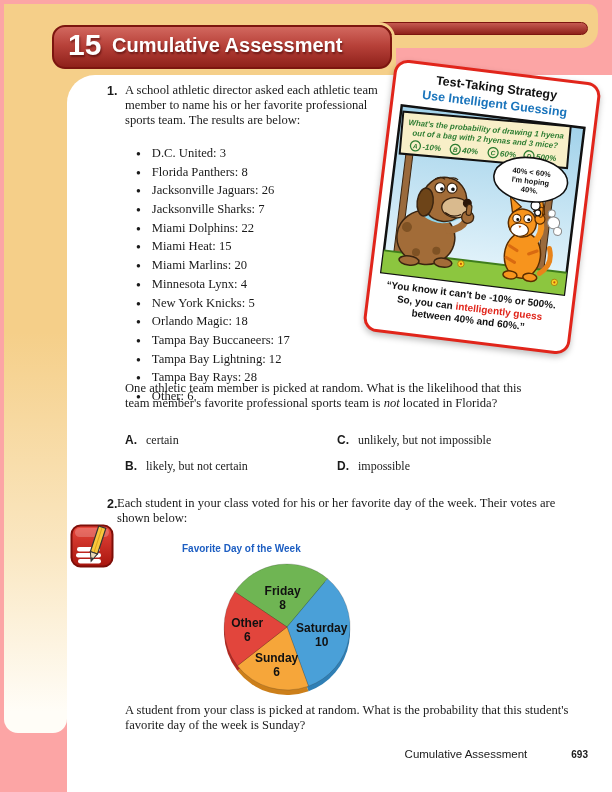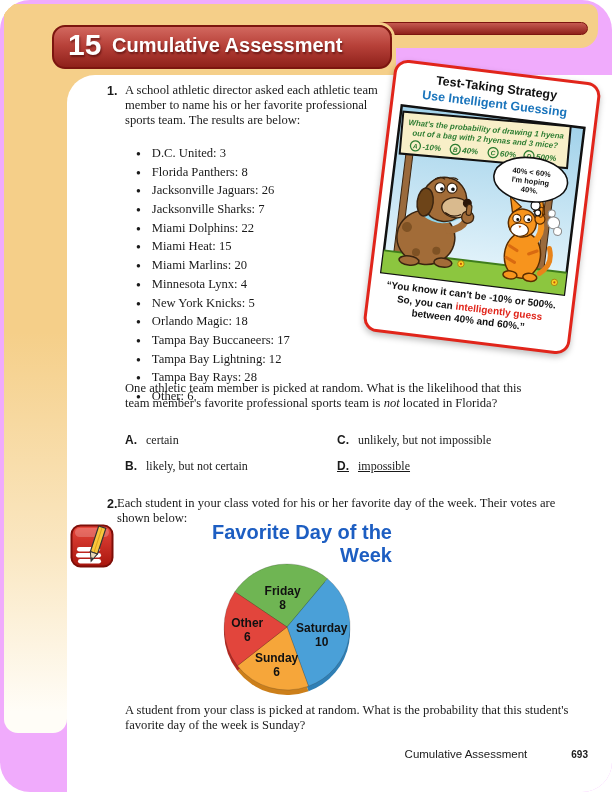--- a/index.html
+++ b/index.html
@@ -1,17 +1,17 @@
 <!DOCTYPE html>
 <html><head>
 <meta charset="utf-8">
 <style>
   html,body{margin:0;padding:0;background:#ffffff;}
-  .page{position:relative;width:612px;height:792px;background:#f0abfc;overflow:hidden;
-        font-family:"Liberation Serif",serif;color:#1a1a1a;border-radius:30px;}
+  .page{position:relative;width:612px;height:792px;background:#fca5a5;overflow:hidden;
+        font-family:"Liberation Serif",serif;color:#1a1a1a;}
   
   .tan-top-strip{position:absolute;left:4px;top:4px;width:594px;height:44px;
       background:#f5cf89;border-radius:0 10px 18px 0;}
   .tan-banner-block{position:absolute;left:4px;top:4px;width:392px;height:100px;
       background:#f5cf89;border-radius:0 0 26px 0;}
   .tan-left-band{position:absolute;left:4px;top:4px;width:63px;height:729px;
       background:linear-gradient(#f5cf89 0%,#f5cf89 45%,#fae7c2 75%,#fffdf7 97%);
       border-radius:0 0 14px 14px;}
   .white-panel{position:absolute;left:67px;top:75px;right:0;bottom:0;
       background:#ffffff;border-radius:28px 0 0 0;}
@@ -46,22 +46,22 @@
       font-weight:bold;font-size:12.5px;color:#111;}
   .strategy-subtitle{text-align:center;font-family:"Liberation Sans",sans-serif;
       font-weight:bold;font-size:12.5px;color:#1b75bc;margin-top:2px;}
   .cartoon{display:block;margin:4px auto 4px auto;}
   .strategy-quote{text-align:center;font-family:"Liberation Sans",sans-serif;
       font-weight:bold;font-size:10px;line-height:12.5px;color:#111;}
   .strategy-quote .red{color:#e1251b;}
   
   .q2-intro{position:absolute;left:117px;top:496px;width:452px;}
   .practice-icon{position:absolute;left:70px;top:524px;}
-  .chart-title{position:absolute;left:182px;top:521px;width:210px;text-align:right;
-      font-family:"Liberation Sans",sans-serif;font-weight:bold;font-size:20px;}
+  .chart-title{position:absolute;left:182px;top:543px;width:210px;text-align:left;
+      font-family:"Liberation Sans",sans-serif;font-weight:bold;font-size:10px;}
   #pie-svg{position:absolute;left:182px;top:555px;}
   .pie-label{font-family:"Liberation Sans",sans-serif;font-weight:bold;font-size:12px;
       fill:#111;text-anchor:middle;}
   .closing{position:absolute;left:125px;top:703px;width:478px;margin:0;}
   
   .footer{position:absolute;right:24px;top:748px;font-family:"Liberation Sans",sans-serif;
       font-size:11.5px;color:#1a1a1a;}
   .footer .pagenum{font-weight:bold;font-size:10px;margin-left:44px;}
   
   .sign-text{font-family:"Liberation Sans",sans-serif;font-style:italic;font-weight:bold;fill:#2e7d32;}
@@ -144,21 +144,21 @@
         <span class="bullet">●</span>
         <span>Other: 6</span>
       </li>
   </ul>
 
   <p class="q1-followup body-text"><span>One athletic team member is picked at random. What is the likelihood that this team member's favorite professional sports team is </span><i>not</i><span> located in Florida?</span></p>
 
   <div class="choice" style="left:125px;top:433px;"><span class="letter">A.</span><span>certain</span></div>
   <div class="choice" style="left:337px;top:433px;"><span class="letter">C.</span><span>unlikely, but not impossible</span></div>
   <div class="choice" style="left:125px;top:459px;text-align:right;"><span class="letter">B.</span><span>likely, but not certain</span></div>
-  <div class="choice" style="left:337px;top:459px;text-decoration:underline;"><span class="letter">D.</span><span>impossible</span></div>
+  <div class="choice" style="left:337px;top:459px;"><span class="letter">D.</span><span>impossible</span></div>
 
   <aside class="strategy-card">
     <div class="strategy-title">Test-Taking Strategy</div>
     <div class="strategy-subtitle">Use Intelligent Guessing</div>
 
     <svg class="cartoon" width="188" height="172" viewBox="0 0 188 172">
       <defs>
         <linearGradient id="sky" x1="0" y1="0" x2="0" y2="1">
           <stop offset="0" stop-color="#a2d2ea"></stop>
             <stop offset="1" stop-color="#e9f6fc"></stop>

